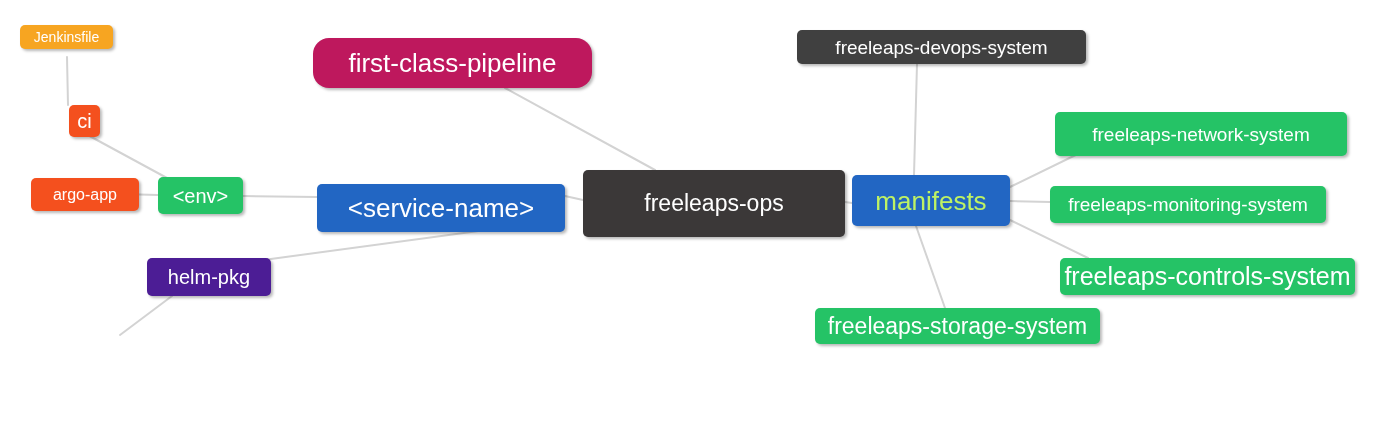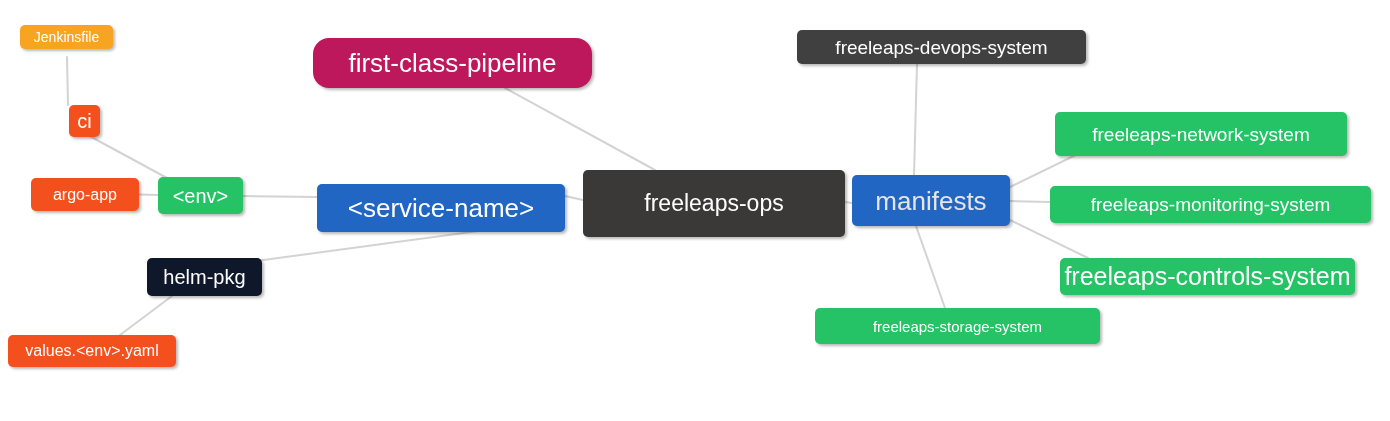--- a/index.html
+++ b/index.html
@@ -55,24 +55,23 @@
       <line x1="914" y1="175" x2="917" y2="64" stroke="#d3d3d3" stroke-width="2" stroke-linecap="round"></line>
       <line x1="1010" y1="187" x2="1088" y2="149" stroke="#d3d3d3" stroke-width="2" stroke-linecap="round"></line>
       <line x1="1010" y1="201" x2="1050" y2="202" stroke="#d3d3d3" stroke-width="2" stroke-linecap="round"></line>
       <line x1="1010" y1="220" x2="1088" y2="258" stroke="#d3d3d3" stroke-width="2" stroke-linecap="round"></line>
       <line x1="916" y1="226" x2="945" y2="308" stroke="#d3d3d3" stroke-width="2" stroke-linecap="round"></line>
     </svg>
 <div class="node" style="left: 20px; top: 25px; width: 93px; height: 24px; font-size: 14px; background: rgb(247, 165, 33); color: rgb(255, 255, 255);">Jenkinsfile</div>
     <div class="node" style="left: 69px; top: 105px; width: 31px; height: 32px; font-size: 20px; background: rgb(244, 80, 30); color: rgb(255, 255, 255);">ci</div>
     <div class="node" style="left: 31px; top: 178px; width: 108px; height: 33px; font-size: 16px; background: rgb(244, 80, 30); color: rgb(255, 255, 255);">argo-app</div>
     <div class="node" style="left: 158px; top: 177px; width: 85px; height: 37px; font-size: 20px; background: rgb(37, 195, 102); color: rgb(255, 255, 255);">&lt;env&gt;</div>
-    <div class="node" style="left: 147px; top: 258px; width: 115px; height: 38px; font-size: 20px; background: #0f172a; color: rgb(255, 255, 255);">helm-pkg</div>
-    <div class="node" style="left: 8px; top: 335px; width: 168px; height: 32px; font-size: 16px; background: rgb(244, 80, 30); color: rgb(255, 255, 255);">values.&lt;env&gt;.yaml</div>
+    <div class="node" style="left: 147px; top: 258px; width: 124px; height: 38px; font-size: 20px; background: #4c1d95; color: rgb(255, 255, 255);">helm-pkg</div>
     <div class="node" style="left: 313px; top: 38px; width: 279px; height: 50px; font-size: 26px; background: #be185d; color: rgb(255, 255, 255); border-radius: 16px;">first-class-pipeline</div>
     <div class="node" style="left: 317px; top: 184px; width: 248px; height: 48px; font-size: 26px; background: rgb(34, 102, 195); color: rgb(255, 255, 255);">&lt;service-name&gt;</div>
     <div class="node" style="left: 583px; top: 170px; width: 262px; height: 67px; font-size: 23px; background: rgb(59, 56, 56); color: rgb(255, 255, 255);">freeleaps-ops</div>
-    <div class="node" style="left: 852px; top: 175px; width: 158px; height: 51px; font-size: 26px; background: rgb(34, 102, 195); color: #e5e5e5;">manifests</div>
+    <div class="node" style="left: 852px; top: 175px; width: 158px; height: 51px; font-size: 26px; background: rgb(34, 102, 195); color: #bef264;">manifests</div>
     <div class="node" style="left: 797px; top: 30px; width: 289px; height: 34px; font-size: 19px; background: #404040; color: rgb(255, 255, 255);">freeleaps-devops-system</div>
     <div class="node" style="left: 1055px; top: 112px; width: 292px; height: 44px; font-size: 19px; background: rgb(37, 195, 102); color: rgb(255, 255, 255);">freeleaps-network-system</div>
-    <div class="node" style="left: 1050px; top: 186px; width: 321px; height: 37px; font-size: 19px; background: rgb(37, 195, 102); color: rgb(255, 255, 255);">freeleaps-monitoring-system</div>
+    <div class="node" style="left: 1050px; top: 186px; width: 276px; height: 37px; font-size: 19px; background: rgb(37, 195, 102); color: rgb(255, 255, 255);">freeleaps-monitoring-system</div>
     <div class="node" style="left: 1060px; top: 258px; width: 295px; height: 37px; font-size: 25px; background: rgb(37, 195, 102); color: rgb(255, 255, 255);">freeleaps-controls-system</div>
-    <div class="node" style="left: 815px; top: 308px; width: 285px; height: 36px; font-size: 15px; background: rgb(37, 195, 102); color: rgb(255, 255, 255);">freeleaps-storage-system</div>
+    <div class="node" style="left: 815px; top: 308px; width: 285px; height: 36px; font-size: 23px; background: rgb(37, 195, 102); color: rgb(255, 255, 255);">freeleaps-storage-system</div>
   </div>
 
 </body></html>

